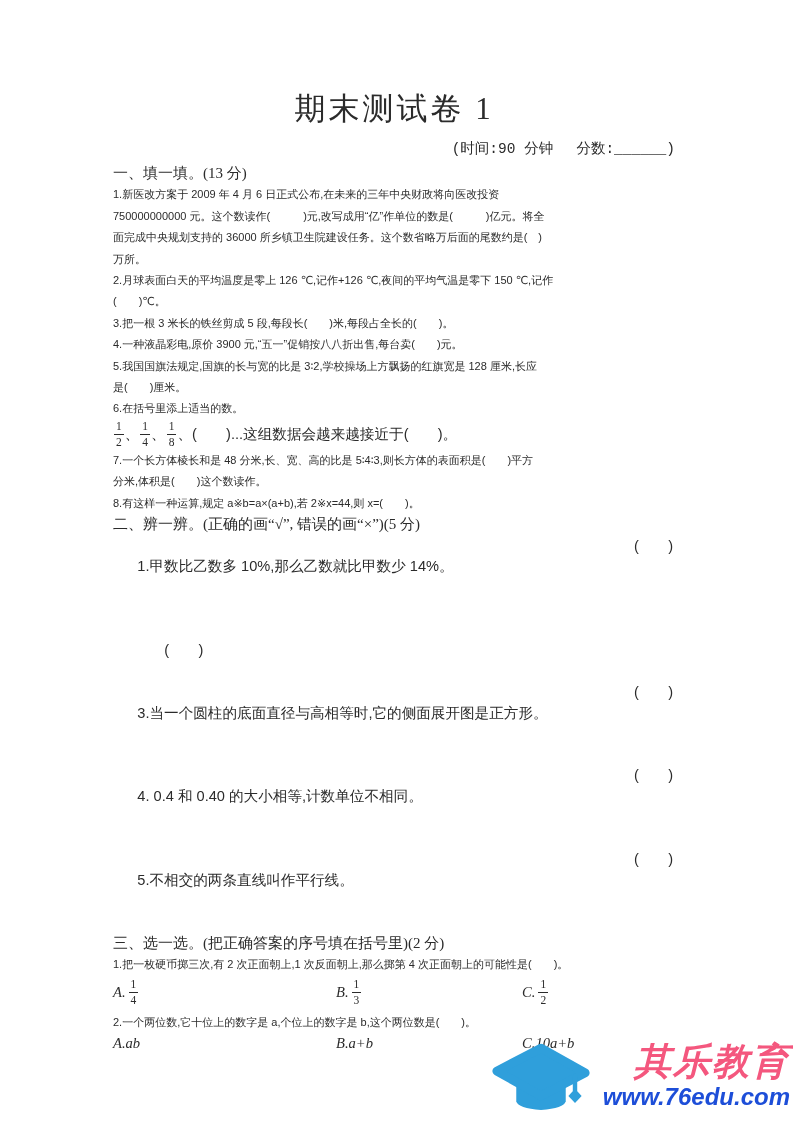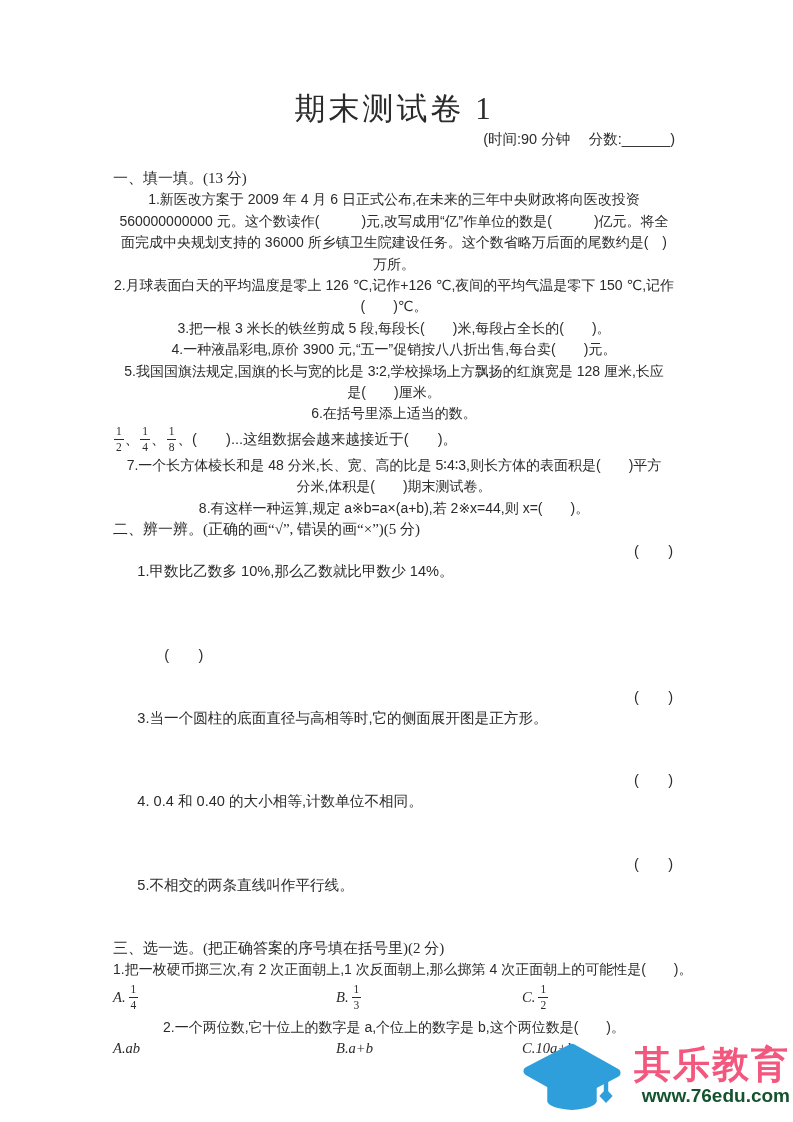--- a/index.html
+++ b/index.html
@@ -19,36 +19,37 @@
     font-weight: 400;
     font-size: 31px;
     letter-spacing: 3px;
     text-align: center;
     margin-top: 88px;
     white-space: pre;
   }
   .meta {
     text-align: right;
     font-size: 14.5px;
-    white-space: pre;
+    margin-top: 9px;
+    white-space: pre;
+    font-family: Liberation Mono, monospace;
   }
 
   .sec-heading {
     font-family: "Liberation Serif", "DejaVu Serif", serif;
     font-size: 15px;
     line-height: 21.4px;
     white-space: pre;
   }
-  .first-heading { margin-top: 19px; }
+  .first-heading { margin-top: 5px; }
 
   .line {
-    font-size: 14px;
+    font-size: 11px;
     line-height: 21.4px;
     white-space: pre;
-    text-align: center;
   }
 
   .seq-line {
     display: flex;
     align-items: center;
     height: 30px;
     font-size: 14.6px;
     white-space: pre;
   }
   .frac {
@@ -95,50 +96,50 @@
   .opt-cell .opt-label { margin-right: 2px; }
 
   .logo {
     position: absolute;
     right: 3px;
     bottom: 4px;
     display: flex;
     align-items: center;
     gap: 9px;
   }
-  .logo-text { display: flex; flex-direction: column; align-items: flex-end; }
+  .logo-text { display: flex; flex-direction: column; align-items: flex-end; font-style: italic; }
   .brand {
     font-size: 37px;
     font-weight: bold;
     color: #f4577e;
     letter-spacing: 2px;
     line-height: 1.1;
     white-space: pre;
   }
   .url {
-    font-size: 19px;
+    font-size: 24px;
     font-weight: bold;
-    color: #14532d;
+    color: #1d4ed8;
     line-height: 1.1;
     margin-top: 1px;
     white-space: pre;
   }
 </style>
 </head>
 <body>
 
 <div class="page">
   <div class="content">
 
     <div class="title">期末测试卷 1</div>
     <div class="meta">(时间:90 分钟　 分数:______)</div>
 
     <div class="sec-heading first-heading">一、填一填。(13 分)</div>
     <div class="line">1.新医改方案于 2009 年 4 月 6 日正式公布,在未来的三年中央财政将向医改投资</div>
-    <div class="line">560000000000 元。这个数读作(　　　)元,改写成用“亿”作单位的数是(　　　)亿元。将全</div>
+    <div class="line">750000000000 元。这个数读作(　　　)元,改写成用“亿”作单位的数是(　　　)亿元。将全</div>
     <div class="line">面完成中央规划支持的 36000 所乡镇卫生院建设任务。这个数省略万后面的尾数约是(　)</div>
     <div class="line">万所。</div>
     <div class="line">2.月球表面白天的平均温度是零上 126 ℃,记作+126 ℃,夜间的平均气温是零下 150 ℃,记作</div>
     <div class="line">(　　)℃。</div>
     <div class="line">3.把一根 3 米长的铁丝剪成 5 段,每段长(　　)米,每段占全长的(　　)。</div>
     <div class="line">4.一种液晶彩电,原价 3900 元,“五一”促销按八八折出售,每台卖(　　)元。</div>
     <div class="line">5.我国国旗法规定,国旗的长与宽的比是 3∶2,学校操场上方飘扬的红旗宽是 128 厘米,长应</div>
     <div class="line">是(　　)厘米。</div>
     <div class="line">6.在括号里添上适当的数。</div>
 
@@ -149,21 +150,21 @@
       </span><span>、</span><span class="frac">
         <span class="num">1</span>
         <span class="den">4</span>
       </span><span>、</span><span class="frac">
         <span class="num">1</span>
         <span class="den">8</span>
       </span><span>、</span><span>(　　)...这组数据会越来越接近于(　　)。</span>
     </div>
 
     <div class="line">7.一个长方体棱长和是 48 分米,长、宽、高的比是 5∶4∶3,则长方体的表面积是(　　)平方</div>
-    <div class="line">分米,体积是(　　)期末测试卷。</div>
+    <div class="line">分米,体积是(　　)这个数读作。</div>
     <div class="line">8.有这样一种运算,规定 a※b=a×(a+b),若 2※x=44,则 x=(　　)。</div>
 
     <div class="sec-heading">二、辨一辨。(正确的画“√”, 错误的画“×”)(5 分)</div>
     <div class="judge-row">
       <span>1.甲数比乙数多 10%,那么乙数就比甲数少 14%。</span>
       <span class="bracket">(　　)</span>
     </div>
     <div class="judge-row indent-line">
       <span>(　　)</span>
     </div>

